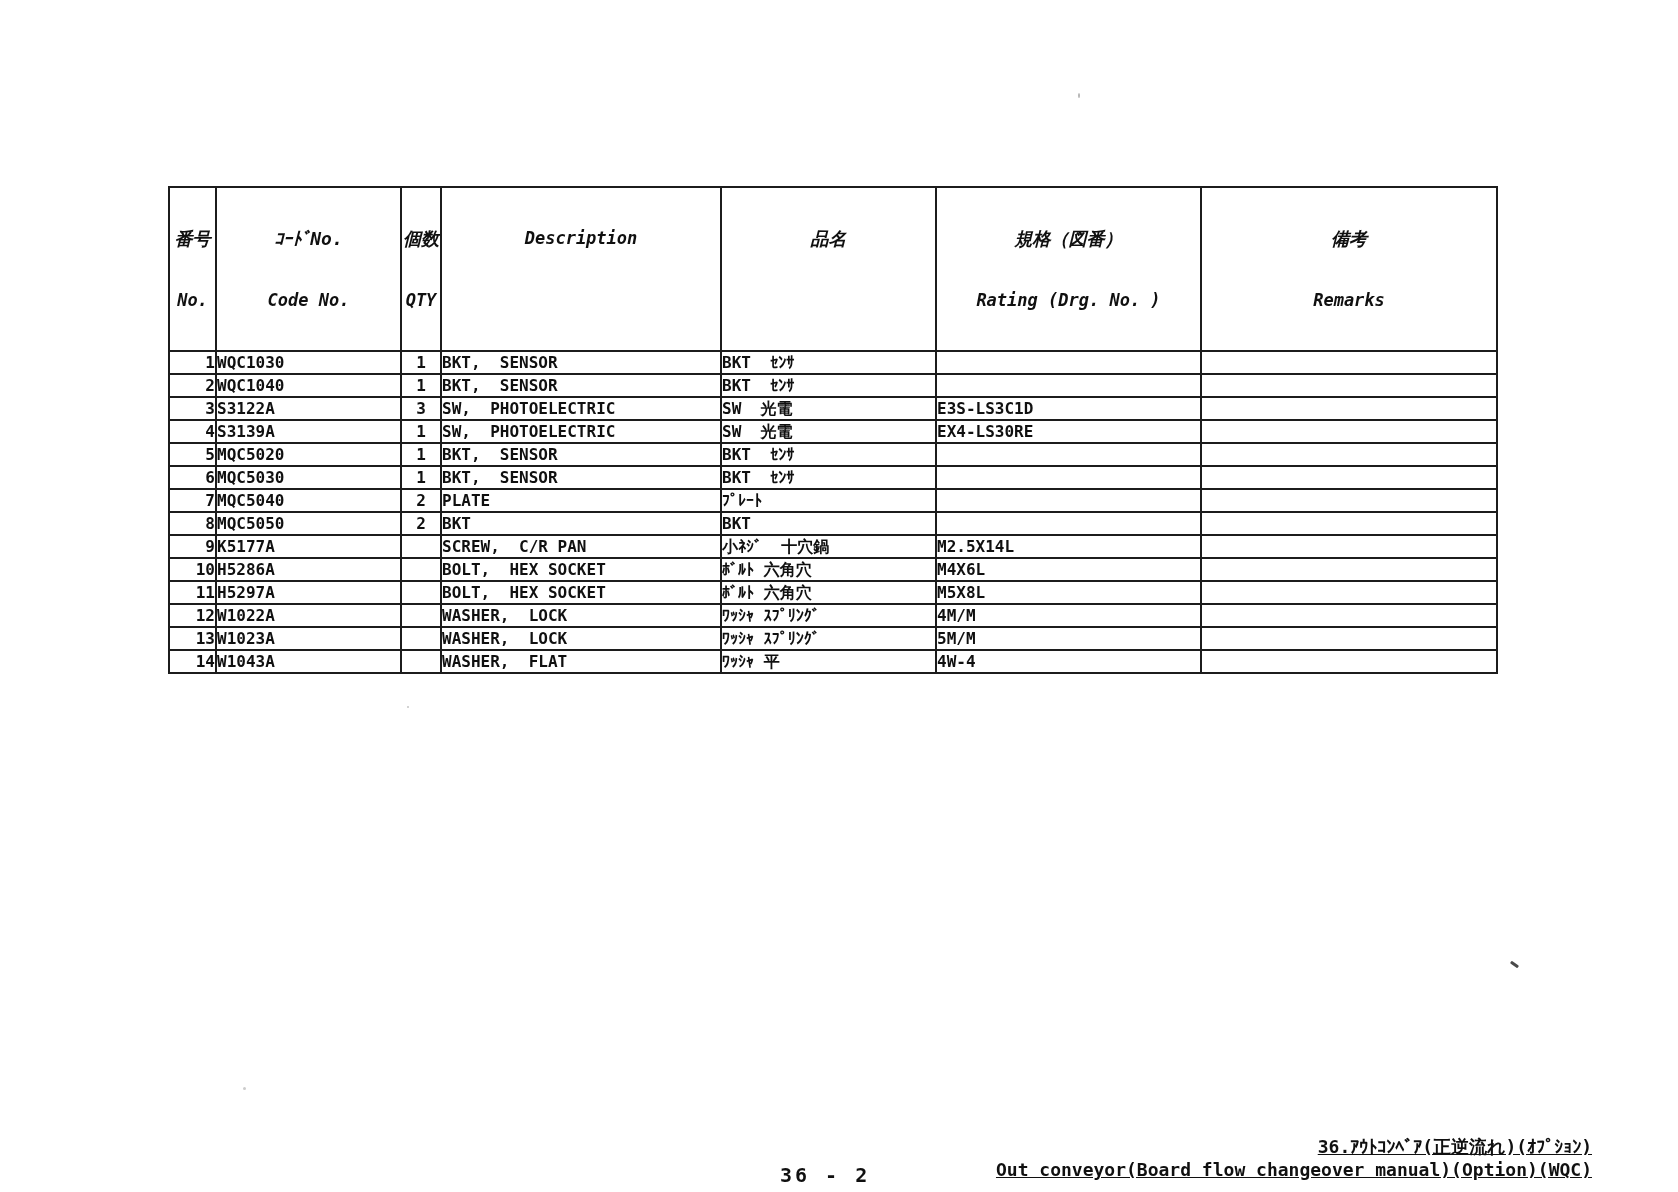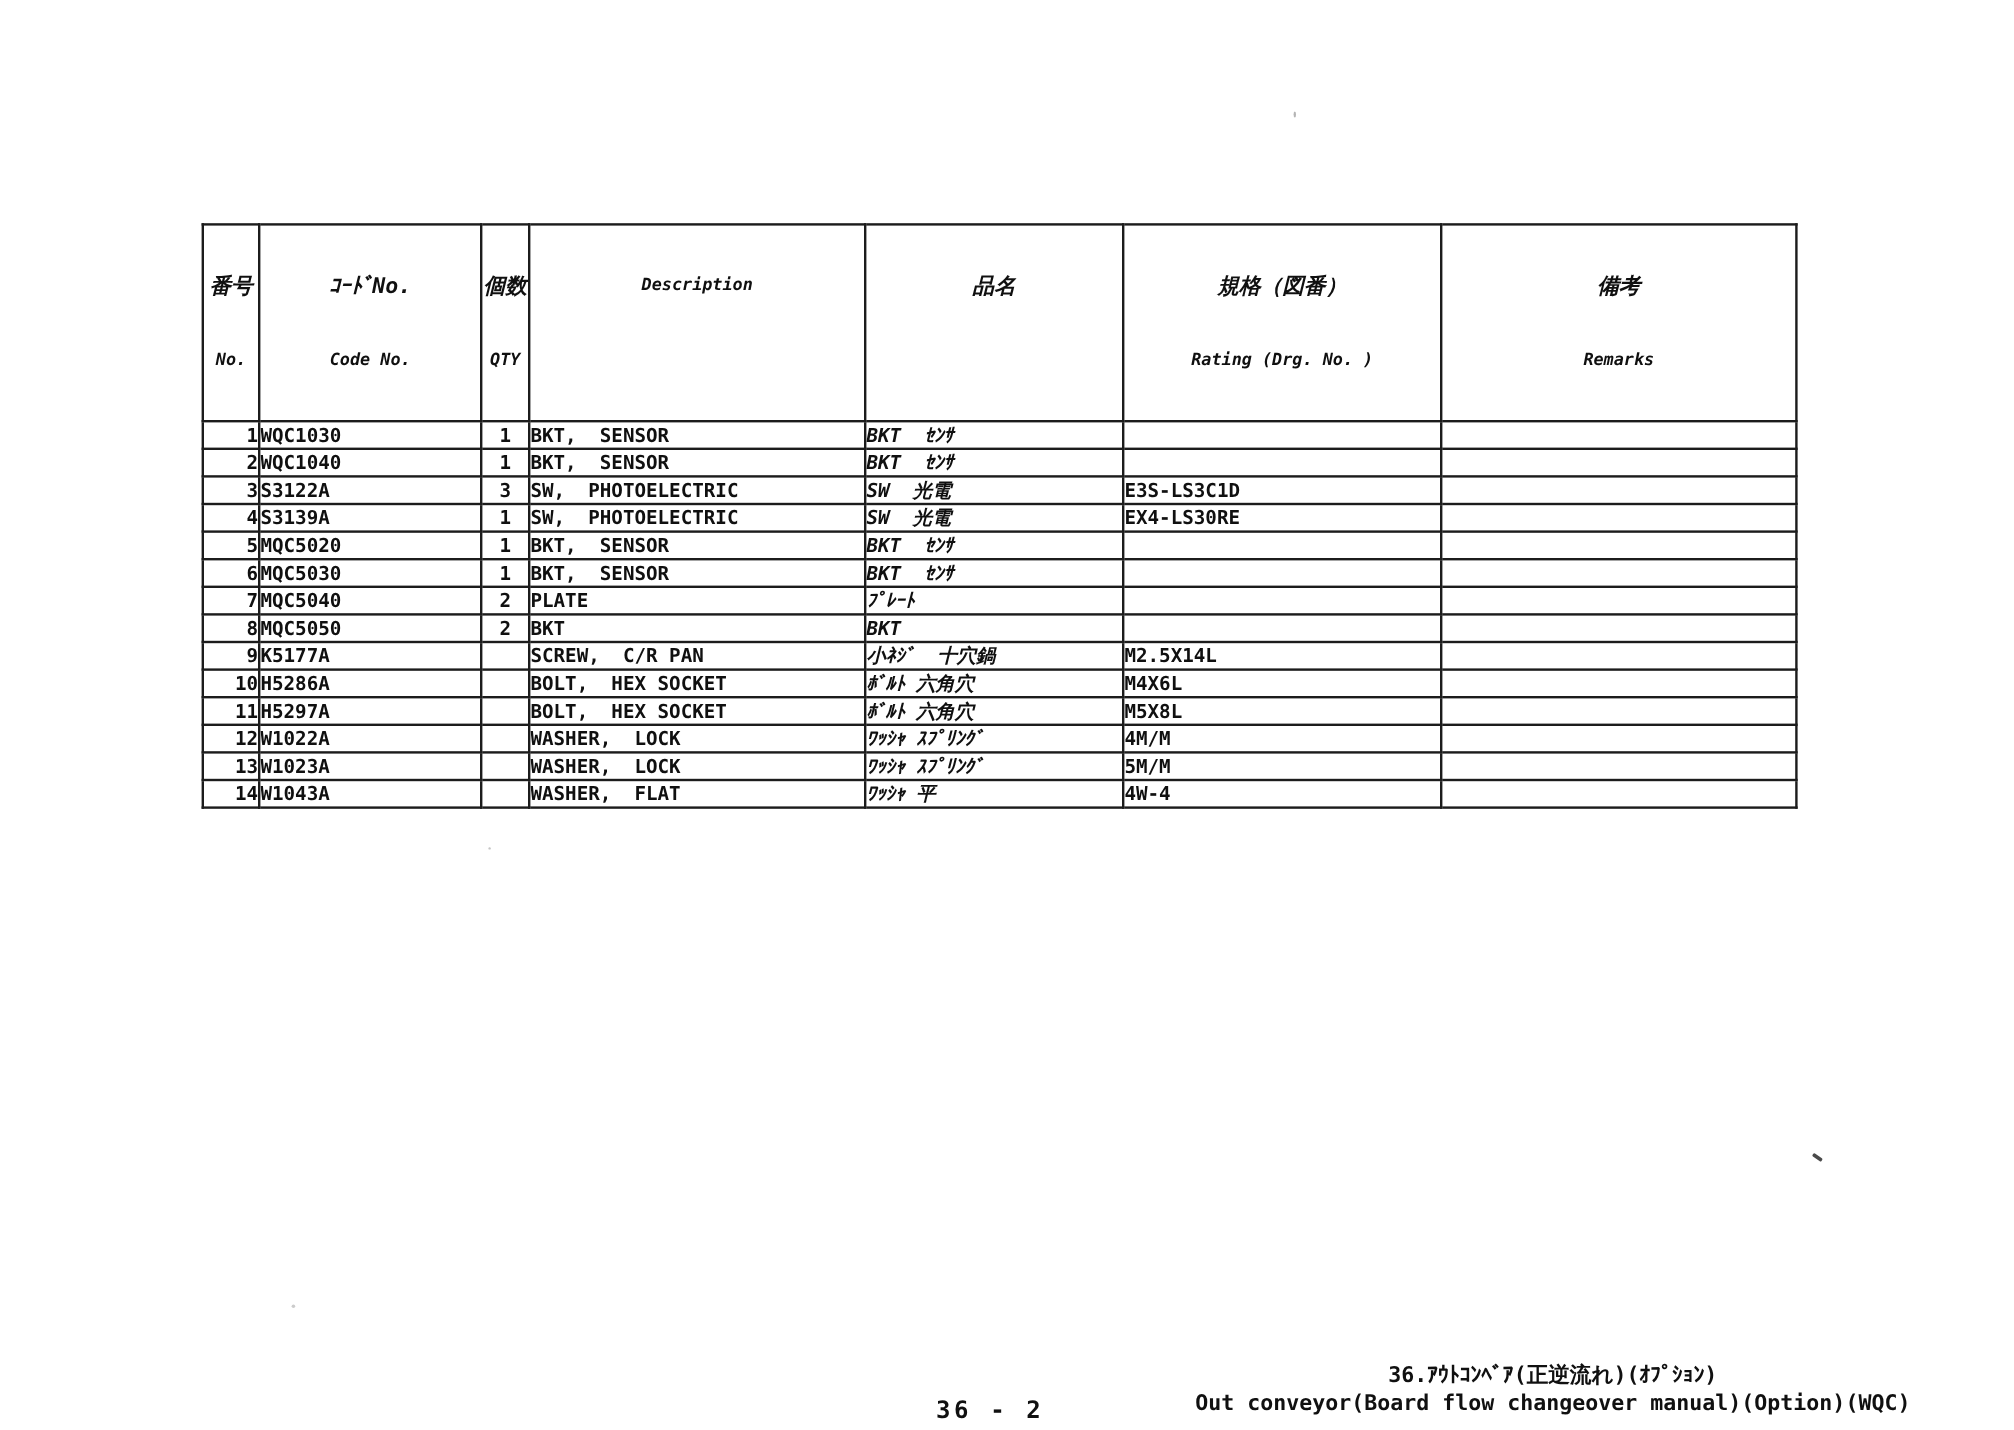--- a/index.html
+++ b/index.html
@@ -28,52 +28,53 @@
   }
   .parts-table thead th {
     height: 48px;
     vertical-align: top;
     font-weight: bold;
     text-align: center;
     padding-top: 1px;
     font-style: italic;
   }
   .hdr-line-ja { font-size: 18px; line-height: 24px; font-weight: bold; }
-  .hdr-line-en { font-size: 14px; line-height: 23px; font-weight: bold; }
+  .hdr-line-en { font-size: 17px; line-height: 23px; font-weight: bold; }
 
   .parts-table tbody td {
     height: 21px;
     line-height: 21px;
     font-size: 16px;
     font-weight: bold;
     vertical-align: middle;
   }
   .c-no      { text-align: right; padding-right: 3px; }
   .c-code    { padding-left: 4px; }
   .c-qty     { text-align: center; }
   .c-desc    { padding-left: 6px; }
-  .c-name    { padding-left: 5px; font-size: 15px; font-style: italic; }
+  .c-name    { padding-left: 5px; font-size: 15px; }
   .c-rating  { padding-left: 5px; }
   .c-remarks { padding-left: 28px; font-size: 14px; }
 
   
   .page-number {
     position: absolute;
     left: 780px; top: 1163px;
     width: 170px;
     text-align: left;
     font-size: 20px;
     font-weight: bold;
     letter-spacing: 3px;
   }
   .section-title {
     position: absolute;
     right: 86px; top: 1135px;
-    text-align: center;
-    font-weight: bold;
+    text-align: right;
+    font-weight: bold;
+    text-decoration: underline;
   }
   .section-title .ja { font-size: 18px; line-height: 23px; }
   .section-title .en { font-size: 18px; line-height: 23px; }
 
   
   .speck { position: absolute; background: #9a9a9a; border-radius: 50%; }
   .speck-1 { left: 1078px; top: 93px;  width: 2px; height: 5px; background:#b5b5b5; }
   .speck-2 { left: 407px;  top: 706px; width: 2px; height: 2px; background:#c4c4c4; }
   .speck-3 { left: 1510px; top: 963px; width: 9px; height: 3px; border-radius:1px; transform: rotate(35deg); background:#4a4a4a; }
   .speck-4 { left: 243px;  top: 1087px; width: 3px; height: 3px; background:#cccccc; }

